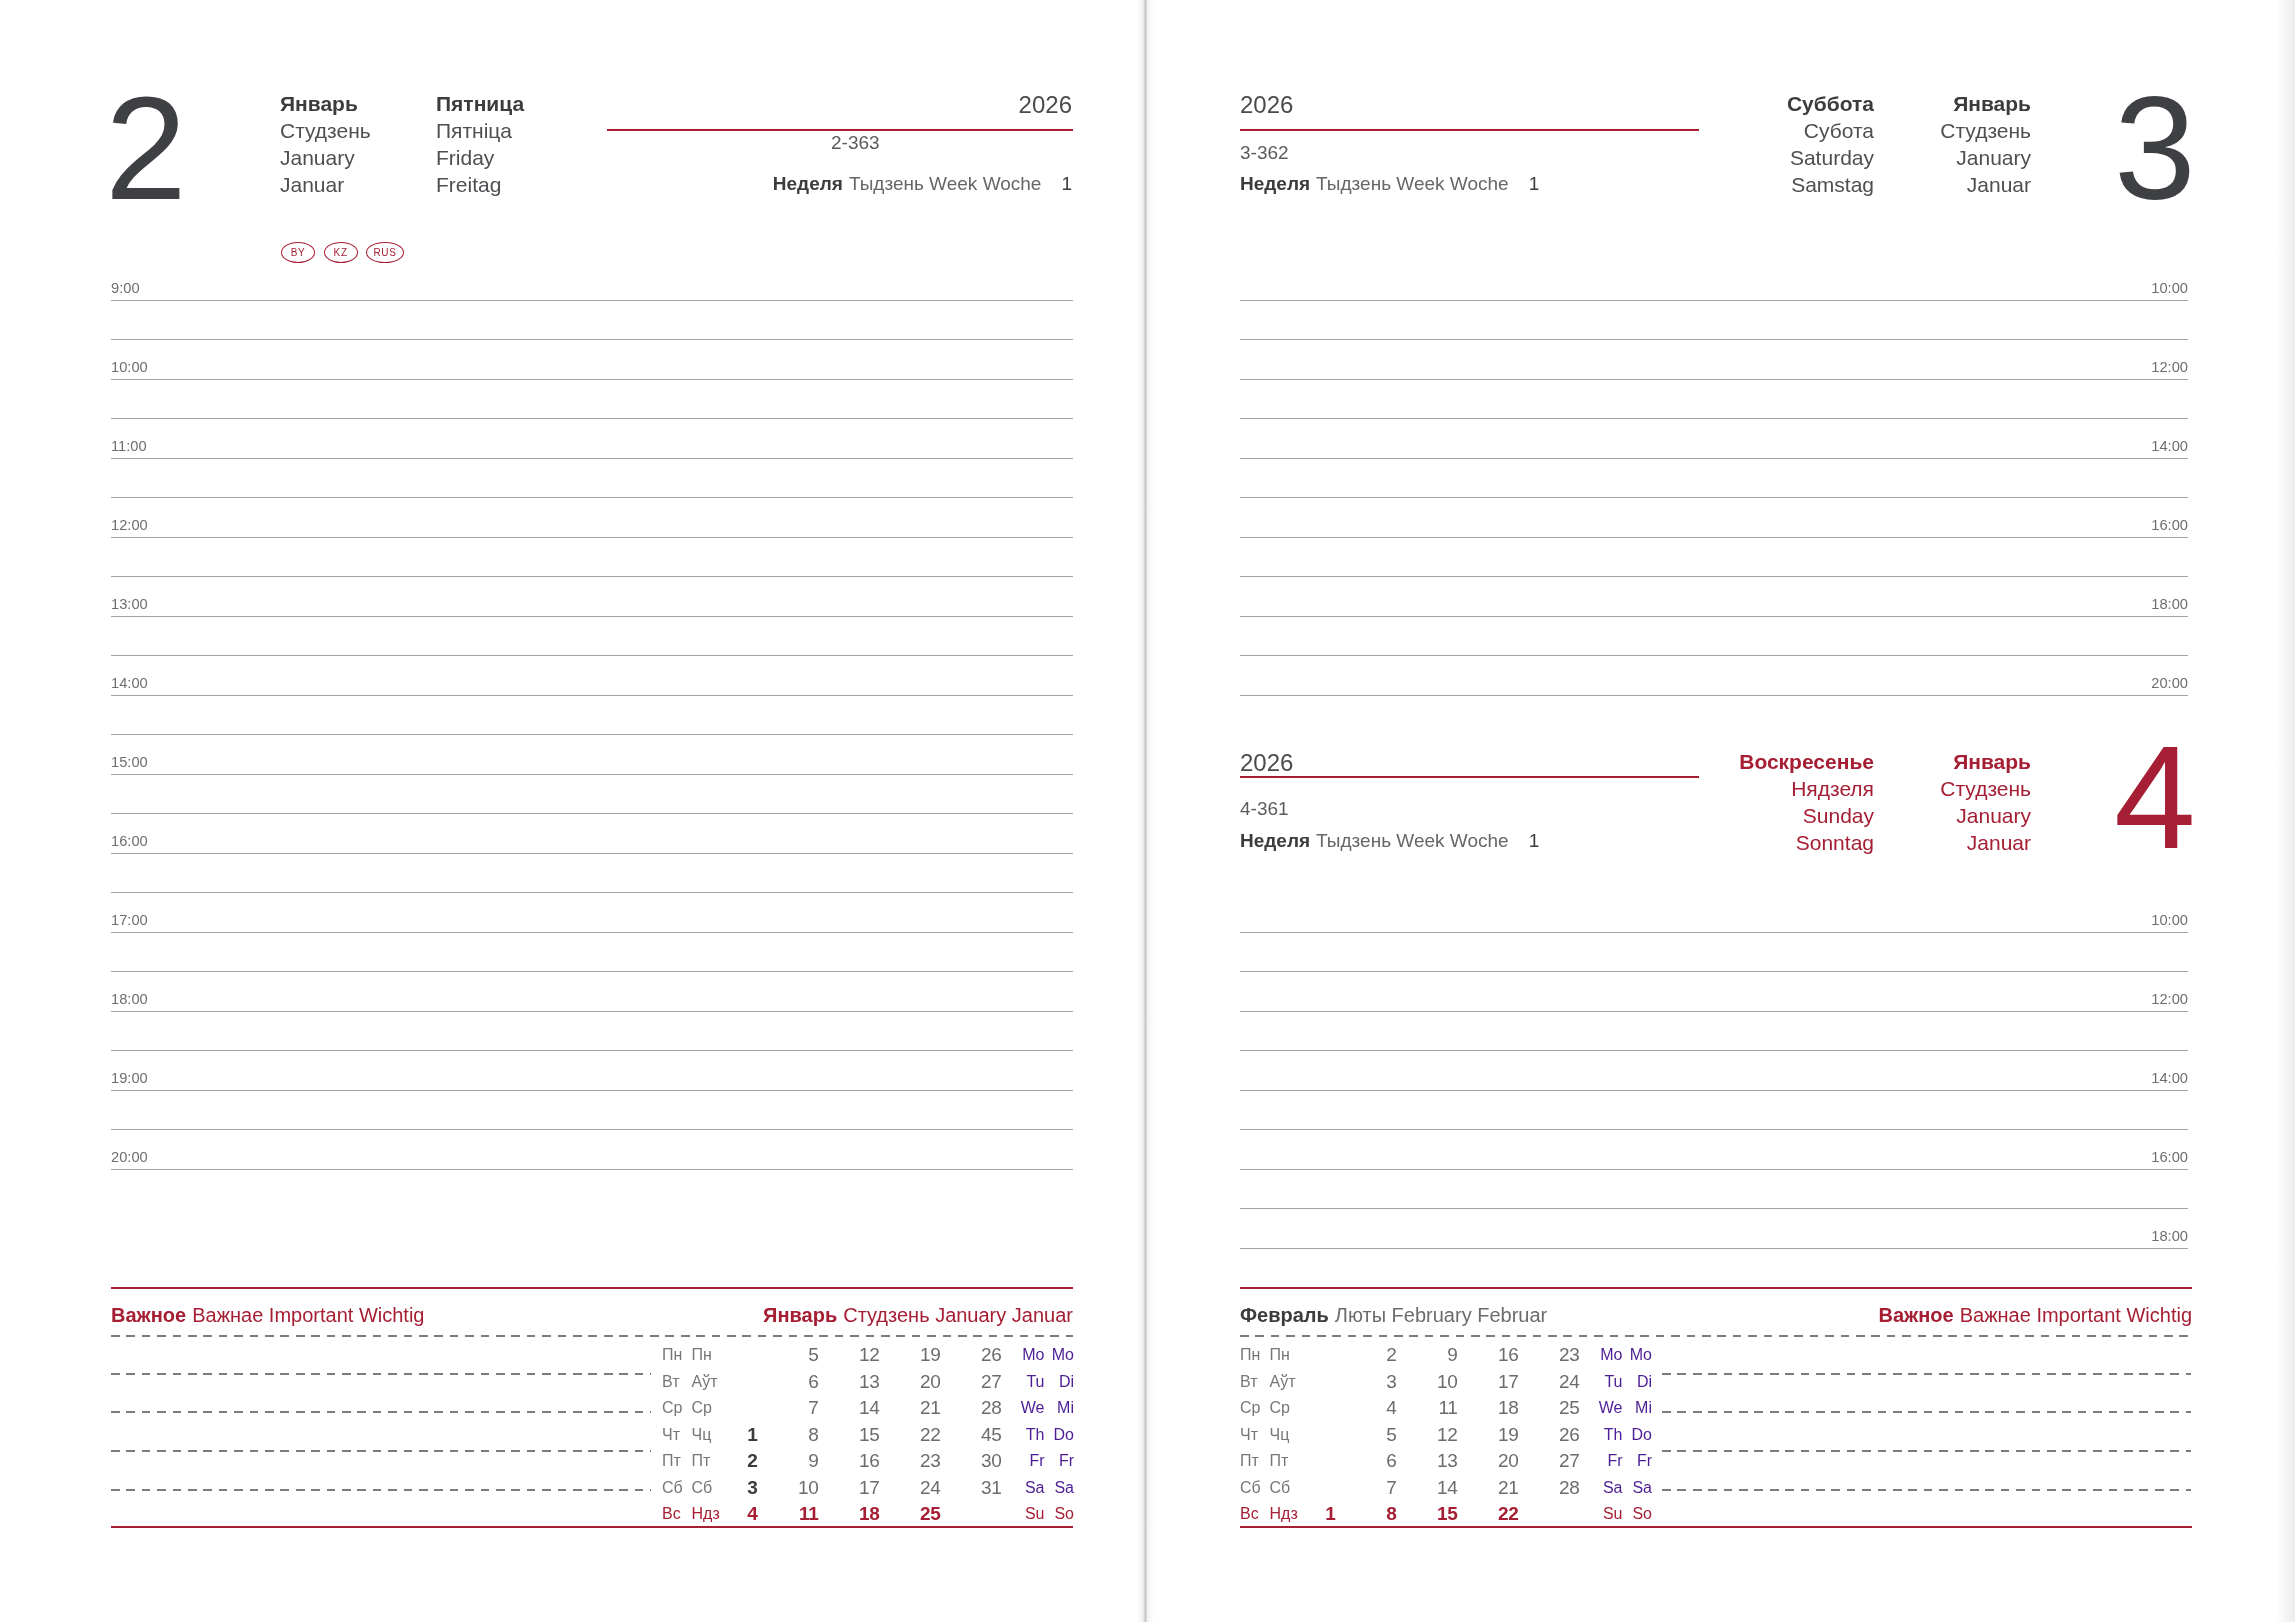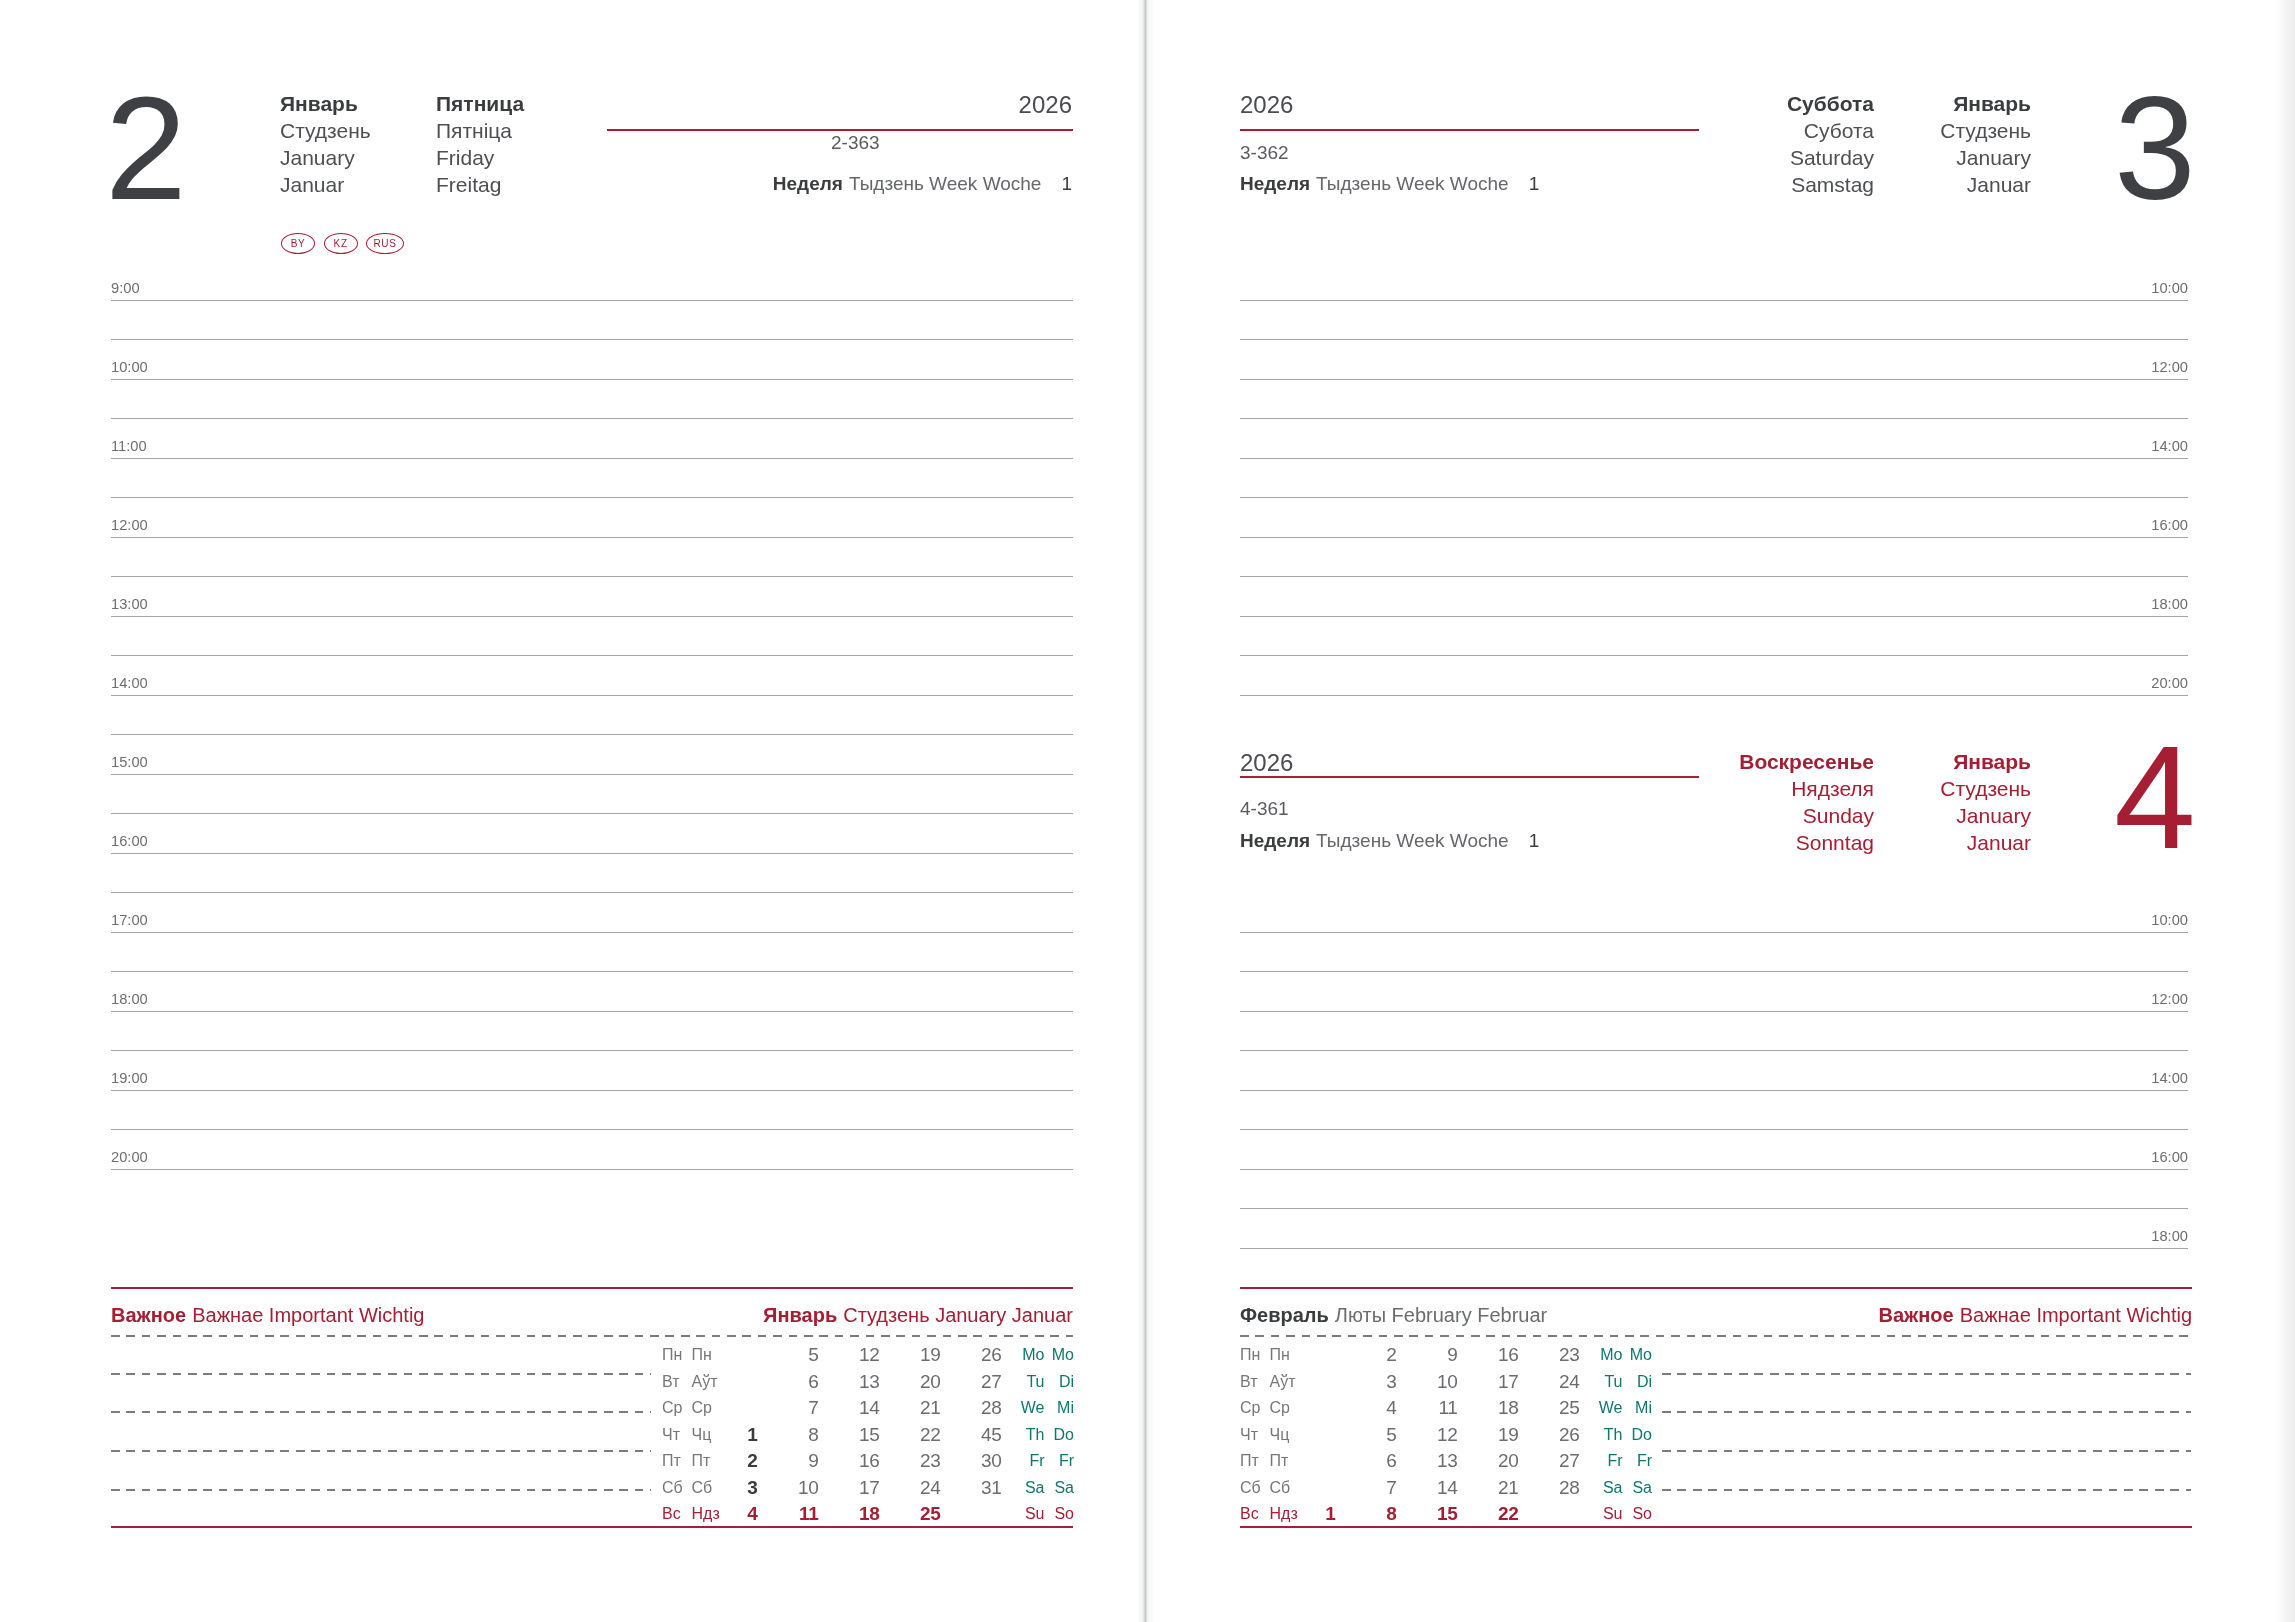--- a/index.html
+++ b/index.html
@@ -53,21 +53,21 @@
   .fh-dark b{ color:var(--ink); }
   .fh-dark .rest{ color:#6b6c6f; }
 
   
   .minical{ position:absolute; display:grid;
             grid-template-columns:29.5px 39px 27px 61px 61px 61px 61px 43px 29.5px;
             grid-auto-rows:26.5px; align-items:center; }
   .cal-row{ display:contents; }
   .cl{ font-size:16px; color:#76777a; }
   .cn{ font-size:19px; color:#6b6c6f; text-align:right; letter-spacing:-0.3px; }
-  .ce{ font-size:16px; color:#0f766e; text-align:right; }
+  .ce{ font-size:16px; color:#4c1d95; text-align:right; }
   .cal-row[data-rt="sun"] .cl, .cal-row[data-rt="sun"] .ce{ color:var(--accent); }
   .cn[data-s="b"]{ color:var(--ink); font-weight:700; }
   .cn[data-s="r"]{ color:var(--accent); font-weight:700; }
 
   
   .gutter{ position:absolute; left:1137px; top:0; width:17.4px; height:100%;
            background:linear-gradient(90deg, rgba(0,0,0,0) 0%, rgba(100,110,108,.10) 35%,
                       rgba(100,110,108,.38) 50%, rgba(100,110,108,.08) 62%, rgba(0,0,0,0) 100%); }
   .edge-r{ position:absolute; right:0; top:0; width:19px; height:100%;
            background:linear-gradient(90deg, rgba(0,0,0,0), rgba(0,0,0,.08)); }
@@ -94,21 +94,21 @@
       <div>Freitag</div>
     </div>
 
     <div class="year" style="left:831px; top:91px; width:241px; text-align:right;">2026</div>
     <div class="rline" style="left:607px; top:129px; width:466px;"></div>
     <div class="code" style="left:831px; top:132px; width:241px; text-align:left;">2-363</div>
     <div class="week" style="left:670px; top:173px; width:402px; text-align:right;">
       <span class="wk-b">Неделя</span><span class="wk-r">Тыдзень Week Woche</span><span class="wk-n">1</span>
     </div>
 
-    <div class="badges" style="left:281px; top:233px;">
+    <div class="badges" style="left:281px; top:242px;">
 
     <div class="badge">BY</div>
         <div class="badge">KZ</div>
         <div class="badge">RUS</div>
       </div>
 
     <div class="grid" style="left:111px; top:300px; width:962px;">
 
         <div class="hour">
           <span class="tl">9:00</span>

